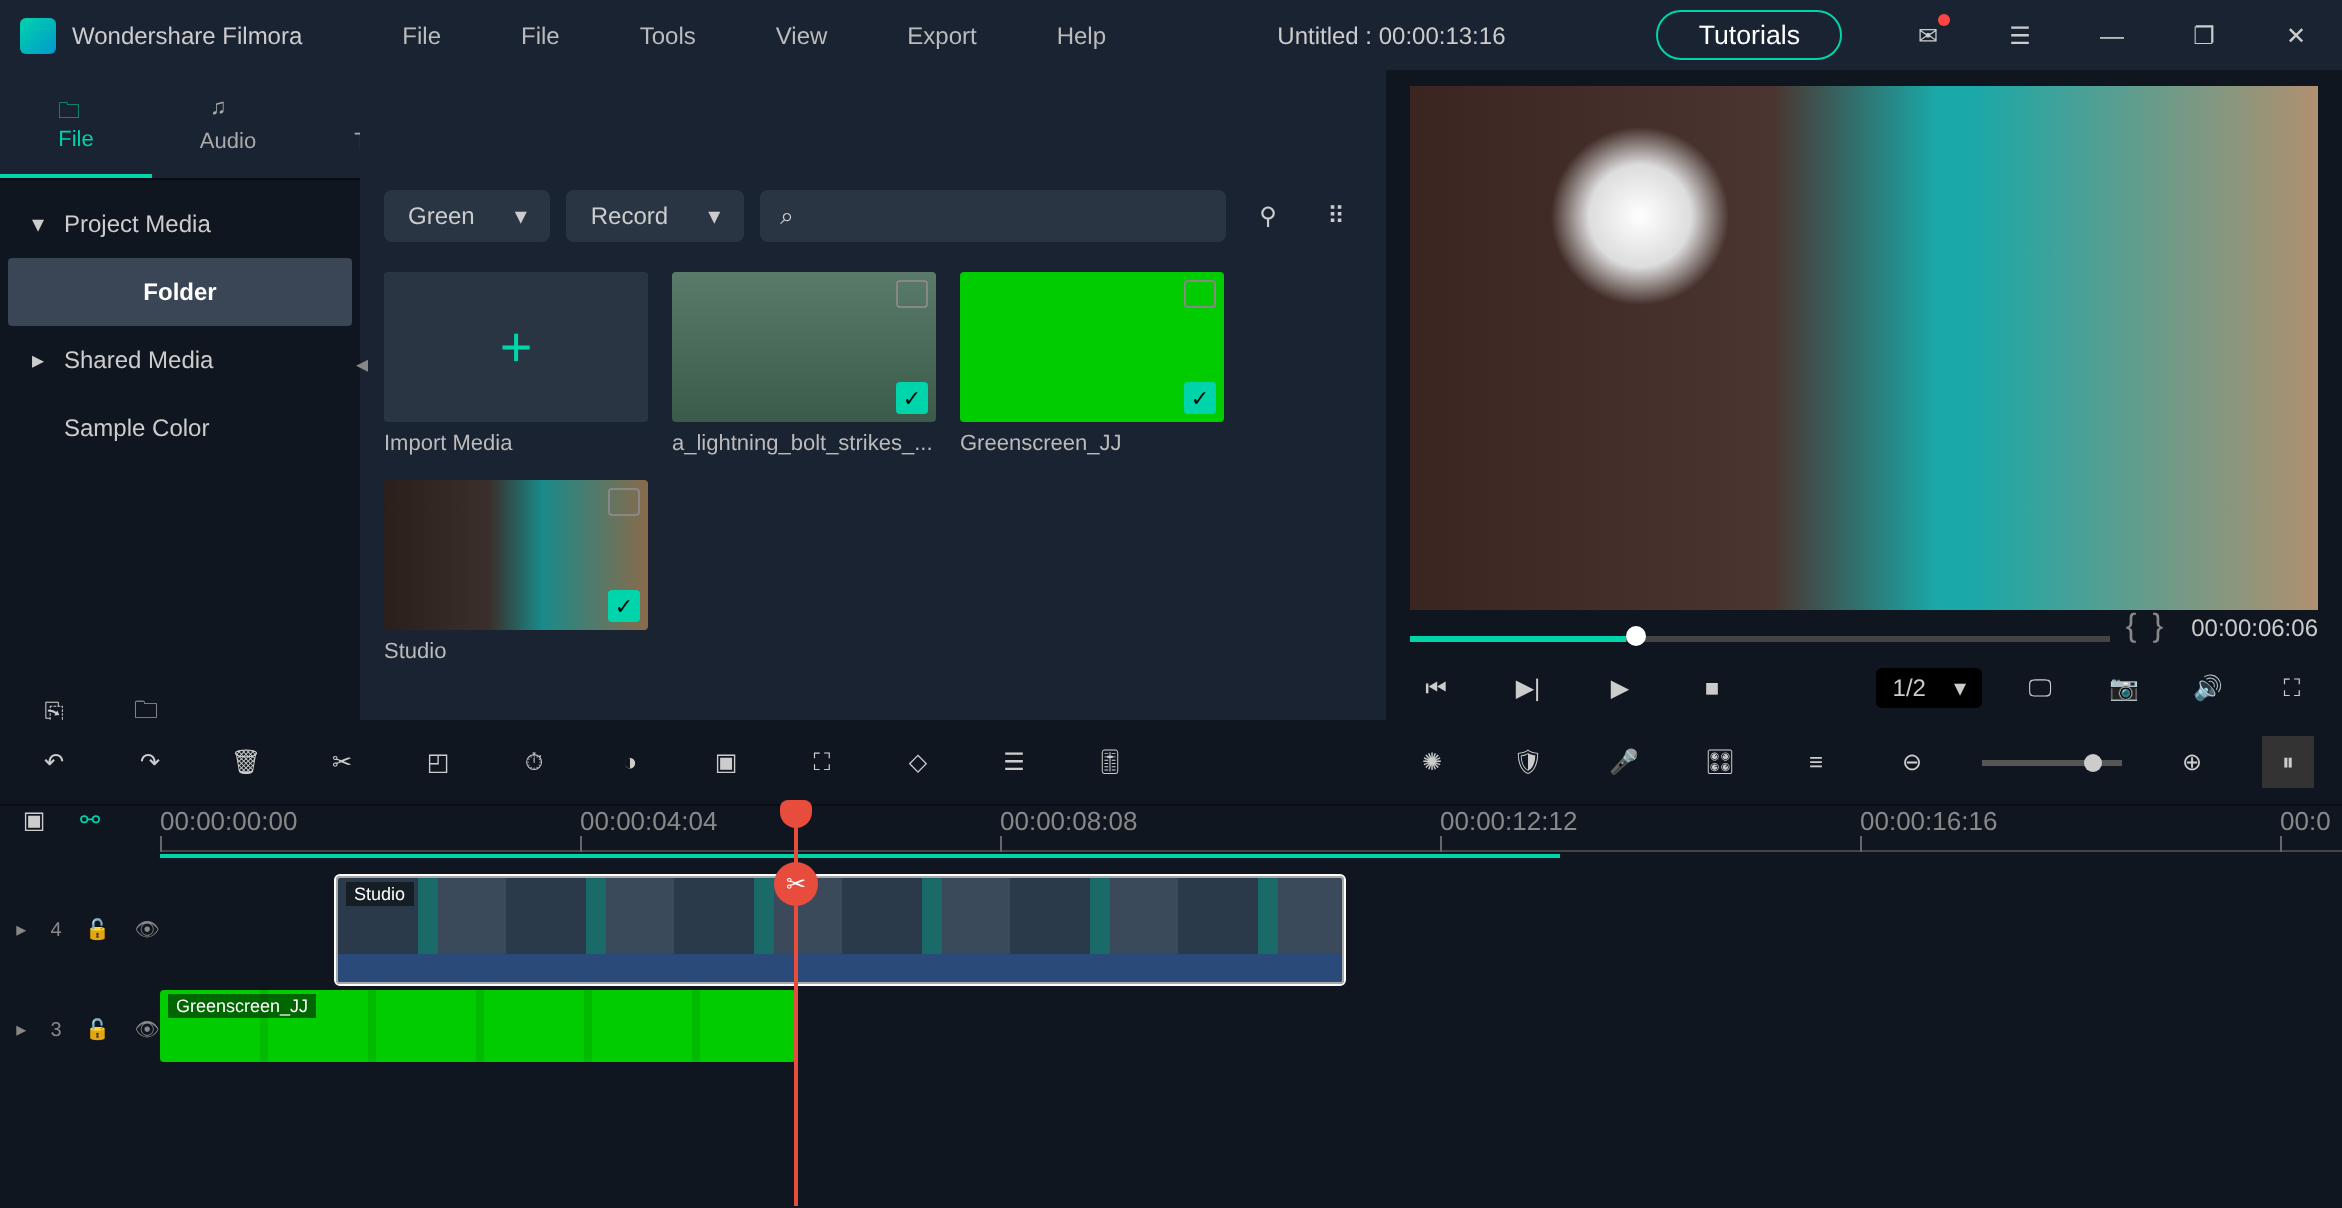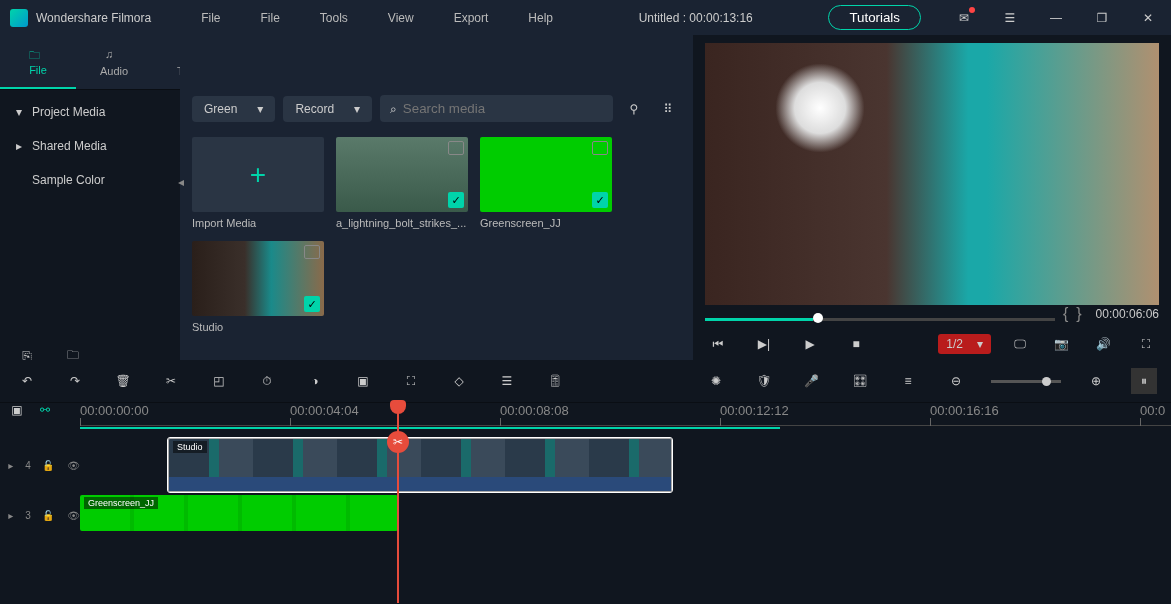--- a/index.html
+++ b/index.html
@@ -60,21 +60,21 @@
 .progress-track { position: absolute; width: 100%; height: 3px; background: #444; top: 2px; }
 .progress-fill { position: absolute; width: 31%; height: 3px; background: #00d4aa; top: 2px; }
 .progress-handle { position: absolute; left: 31%; top: -3px; width: 10px; height: 10px; background: #fff; border-radius: 50%; }
 .progress-row { display: flex; align-items: center; gap: 8px; }
 .progress-row .progress-bar { flex: 1; }
 .brace { color: #888; font-size: 16px; }
 .timecode { color: #ccc; font-size: 12px; margin-left: 6px; }
 .transport { display: flex; align-items: center; padding: 8px 0; gap: 18px; }
 .transport-left { display: flex; gap: 20px; }
 .transport-right { margin-left: auto; display: flex; align-items: center; gap: 16px; }
-.ratio-sel { background: #b91c1c; padding: 3px 8px; border-radius: 3px; display: flex; gap: 14px; align-items: center; cursor: pointer; }
+.ratio-sel { background: #000000; padding: 3px 8px; border-radius: 3px; display: flex; gap: 14px; align-items: center; cursor: pointer; }
 
 
 .timeline { background: #10161f; height: 244px; position: relative; }
 .tl-toolbar { display: flex; align-items: center; padding: 8px 14px; gap: 22px; border-bottom: 1px solid #0a0e14; }
 .tl-toolbar .spacer { flex: 1; }
 .zoom-slider { width: 70px; height: 3px; background: #555; position: relative; }
 .zoom-slider::after { content: ""; position: absolute; right: 10px; top: -3px; width: 9px; height: 9px; background: #ccc; border-radius: 50%; }
 
 .tl-ruler { position: relative; height: 30px; margin-left: 80px; }
 .tl-ruler-line { position: absolute; top: 22px; left: 0; right: 0; height: 1px; background: #444; }
@@ -157,20 +157,23 @@
 <button class="export-btn">EXPORT</button>
 
 <div class="workspace">
 
   <div class="left-panel">
     <div class="sidebar-list">
       <div class="sidebar-item">
           <span class="caret">▾</span>
           <span>Project Media</span>
         </div>
+      <div class="sidebar-item active">
+          <span>Folder</span>
+        </div>
       <div class="sidebar-item">
           <span class="caret">▸</span>
           <span>Shared Media</span>
         </div>
       <div class="sidebar-item">
           <span class="caret"></span>
           <span>Sample Color</span>
         </div>
     </div>
   </div>
@@ -181,21 +184,20 @@
       <div class="dropdown">
           <span>Green</span>
           <span>▾</span>
         </div>
       <div class="dropdown">
           <span>Record</span>
           <span>▾</span>
         </div>
       <div class="search-box">
         <span>⌕</span>
-        <input placeholder="Search media" style="">
       </div>
       <div class="iconbtn">⚲</div>
       <div class="iconbtn">⠿</div>
     </div>
     <div class="media-grid">
       <div class="media-item">
         <div class="thumb import">
             <span class="plus">+</span>
           </div>
         <div class="thumb-label">Import Media</div>

